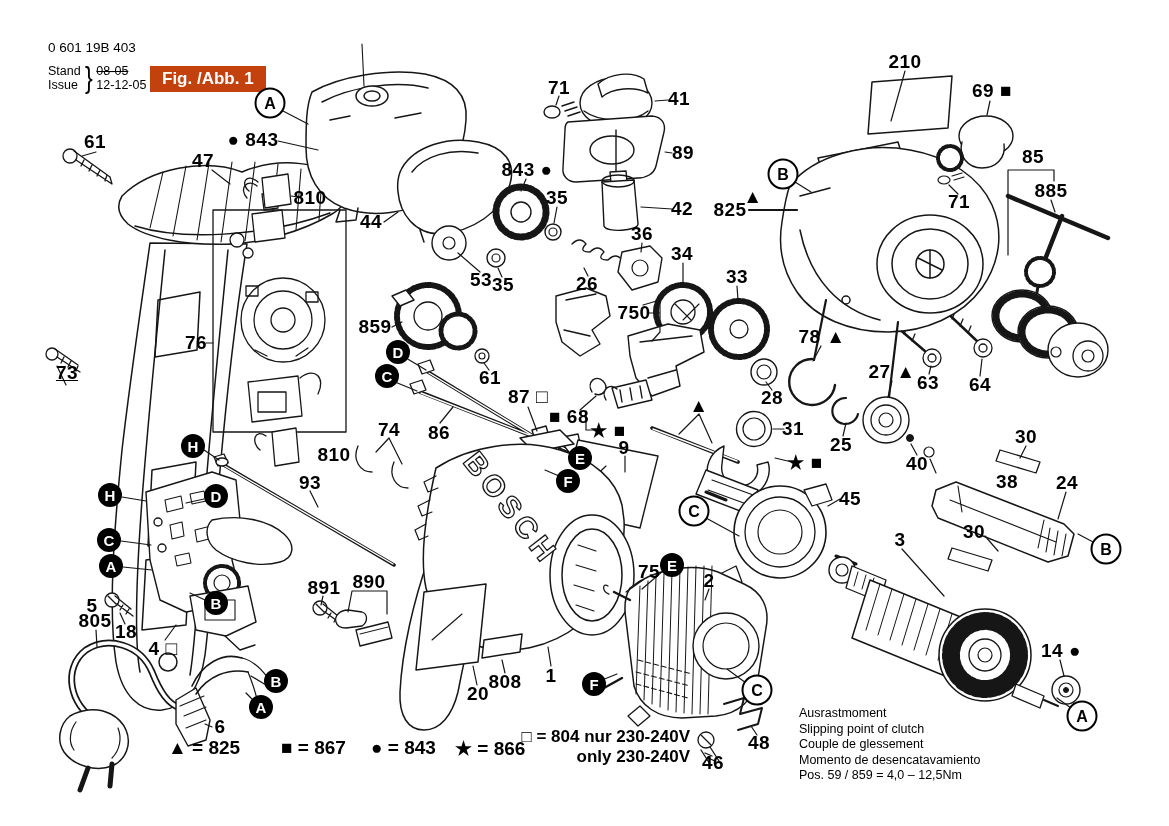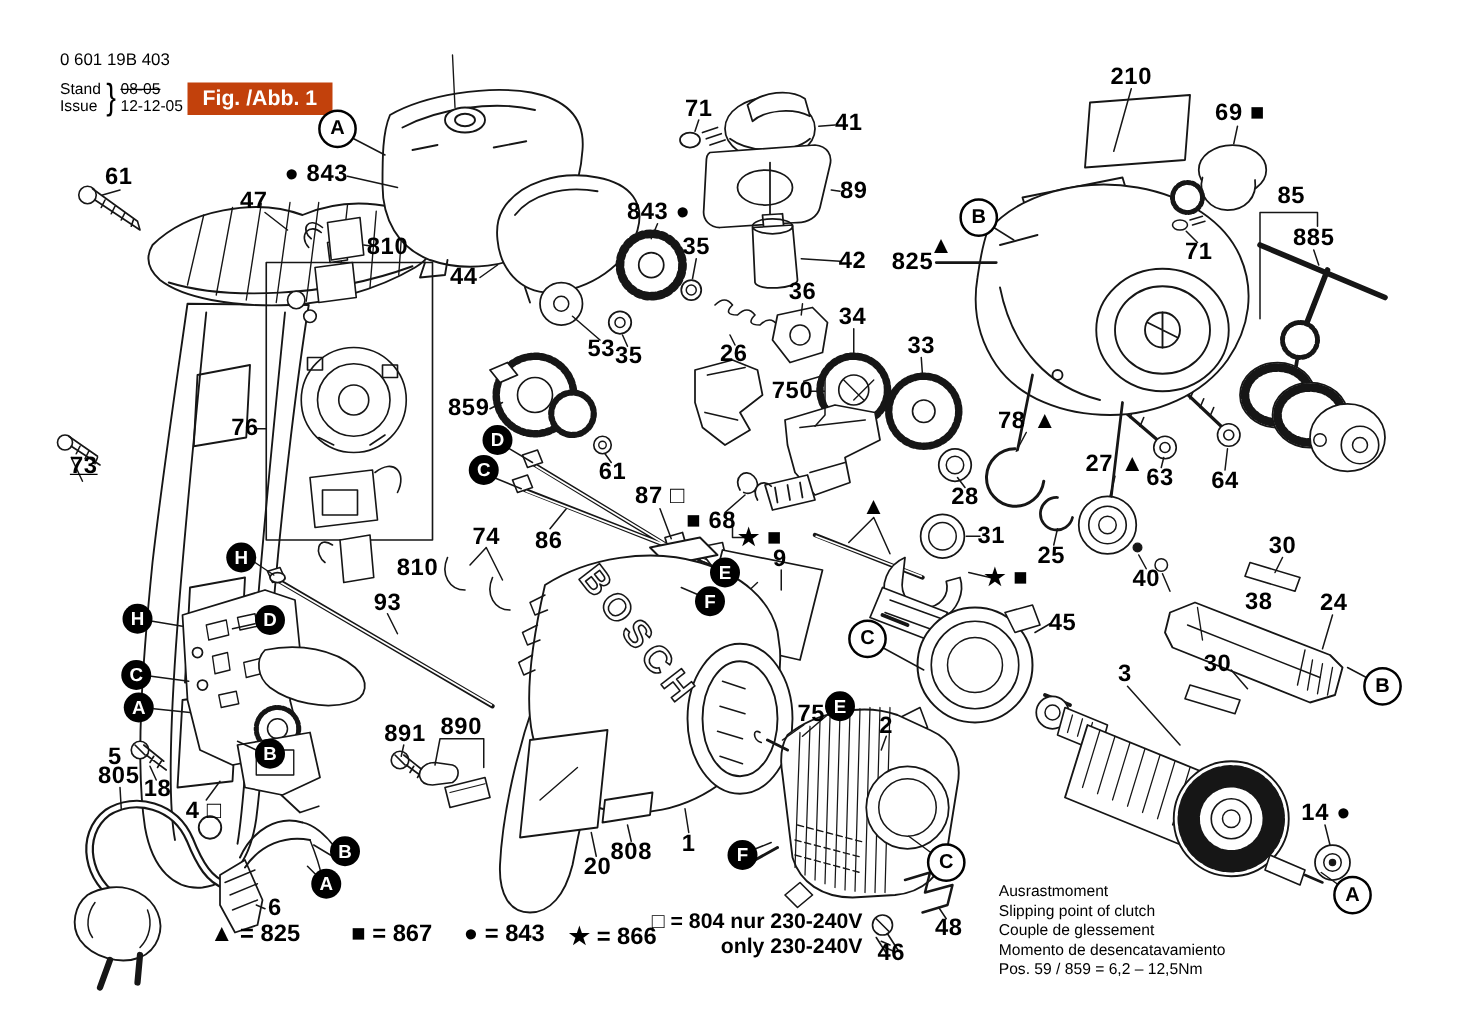--- a/index.html
+++ b/index.html
@@ -457,15 +457,15 @@
   <div class="sqnote">
     <div>□ = 804 nur 230-240V</div>
     <div>only 230-240V</div>
   </div>
 
   <div id="note-clutch" class="note">
       <div>Ausrastmoment</div>
       <div>Slipping point of clutch</div>
       <div>Couple de glessement</div>
       <div>Momento de desencatavamiento</div>
-      <div>Pos.  59 / 859  =   6,2  –  12,5Nm</div>
+      <div>Pos.  59 / 859  =   4,0  –  12,5Nm</div>
     </div>
 </div>
 
 </body></html>

